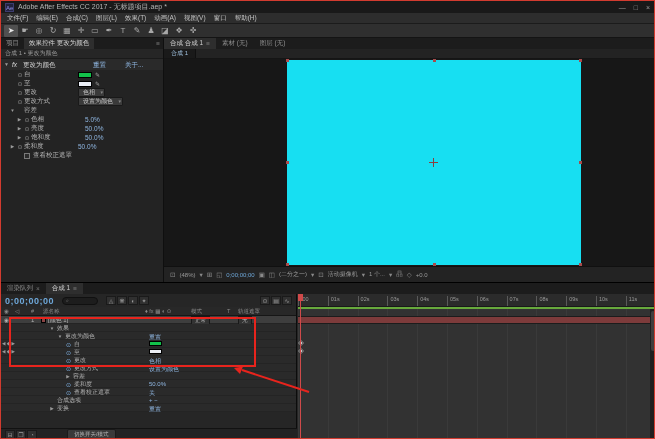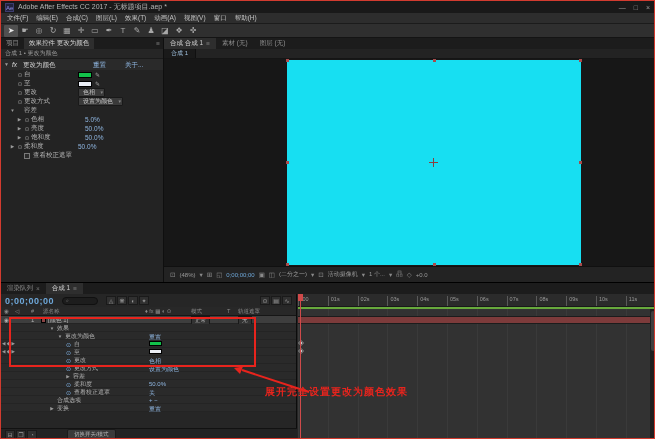--- a/index.html
+++ b/index.html
@@ -445,15 +445,14 @@
         <div class="tl-vscroll"></div>
       </div>
     </div>
   </div>
 
   <div class="ann-box" style="border-color: rgb(232, 36, 29);"></div>
   <svg class="ann-svg">
     <line x1="308" y1="391" x2="241" y2="369" stroke="#e8241d" stroke-width="2"></line>
     <polygon points="233,367 242,365.5 239,373" fill="#e8241d"></polygon>
   </svg>
-  <div class="ann-text" style="color: rgb(232, 36, 29);">展开完全设置更改为颜色效果</div>
 
 </div>
 
 </body></html>

